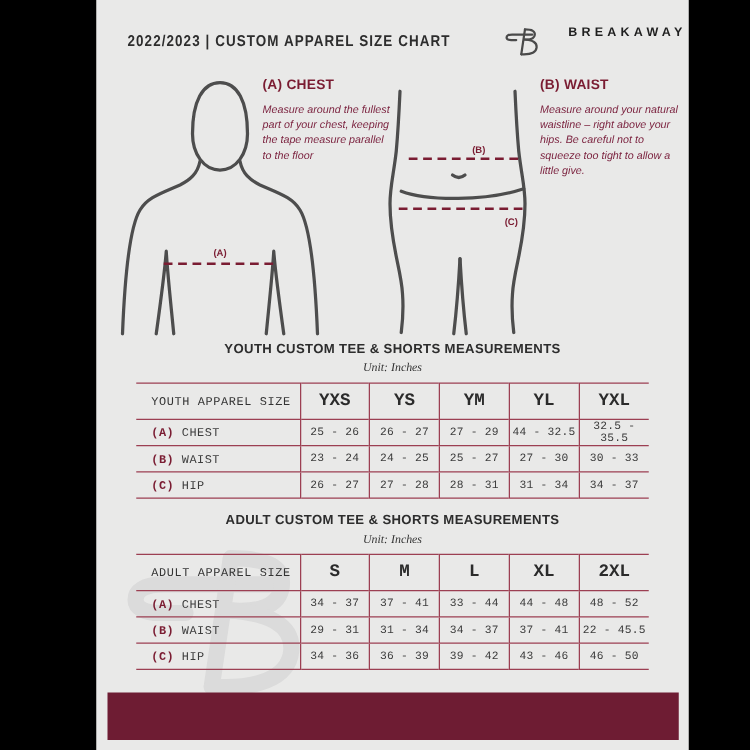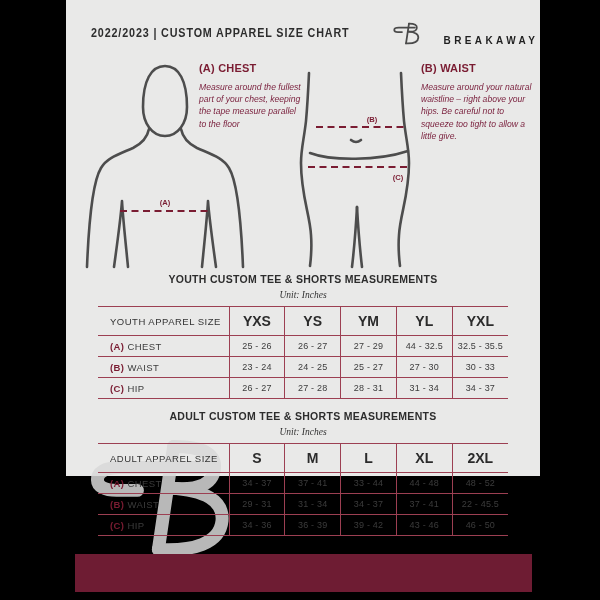--- a/index.html
+++ b/index.html
@@ -7,26 +7,26 @@
     --maroon-body:#7c2440;
     --tbl-border:#9c3f52;
     --footer:#6e1c33;
     --page-bg:#e9e9e8;
     --ink:#2d2d2d;
     --fig:#4d4d4d;
   }
   *{margin:0;padding:0;box-sizing:border-box;}
   html,body{width:600px;height:600px;}
   body{background:#000;font-family:"Liberation Sans",sans-serif;position:relative;overflow:hidden;}
-  .page{position:absolute;left:66px;top:0;width:474px;height:476px;background:var(--page-bg);}
+  .page{position:absolute;left:77px;top:0;width:474px;height:600px;background:var(--page-bg);}
 
   
   .header{position:absolute;left:0;top:18px;width:100%;height:30px;display:flex;align-items:center;justify-content:space-between;padding:0 8px 0 25px;}
   .title{font-size:12.5px;font-weight:bold;color:var(--ink);letter-spacing:1px;transform:scaleX(.86);transform-origin:left center;white-space:nowrap;}
-  .brand{display:flex;align-items:flex-end;gap:21px;}
+  .brand{display:flex;align-items:flex-start;gap:21px;}
   .brand-name{font-size:10px;font-weight:bold;color:#1f1f1f;letter-spacing:3.4px;}
   .logo-svg{width:31px;height:25px;}
   .logo-svg path{fill:none;stroke:#4a4a4a;stroke-width:2.4;stroke-linecap:round;}
 
   
   .fig{position:absolute;}
   .fig path,.fig ellipse{fill:none;stroke:var(--fig);stroke-width:2.6;stroke-linecap:round;}
   .fig .dash{stroke:var(--maroon);stroke-width:2.1;stroke-dasharray:7 4.5;stroke-linecap:butt;}
   .fig text{font-family:"Liberation Sans",sans-serif;font-size:7.6px;font-weight:bold;fill:var(--maroon);}
   .fig-upper{left:15px;top:55px;}
@@ -45,21 +45,21 @@
 
   
   .tbl-sec{position:absolute;left:0;width:100%;text-align:center;}
   .sec-youth{top:273px;}
   .sec-adult{top:410px;}
   .sec-title{font-size:10.5px;font-weight:bold;color:var(--ink);letter-spacing:.3px;line-height:13px;}
   .sec-unit{font-size:9.5px;font-style:italic;color:#333;line-height:12px;margin-top:3px;font-family:Liberation Serif, serif;}
   table{border-collapse:collapse;margin:5px auto 0;width:410px;table-layout:fixed;position:relative;}
   tr{border-top:1.5px solid var(--tbl-border);}
   tbody tr:last-child{border-bottom:1.5px solid var(--tbl-border);}
-  th,td{border-left:1.5px solid var(--tbl-border);text-align:center;vertical-align:middle;}
+  th,td{border-left:1.5px solid var(--tbl-border);text-align:center;vertical-align:middle;font-family:Liberation Mono, monospace;}
   th{font-size:14px;font-weight:bold;color:#2b2b2b;height:29px;}
   td{font-size:9px;color:#3c3c3c;height:21px;letter-spacing:.2px;}
   th.lbl-col,td.lbl-col{border-left:none;text-align:left;padding-left:12px;width:131px;}
   th.lbl-col{font-weight:normal;font-size:9.5px;letter-spacing:.5px;color:#333;}
   td.lbl-col{font-size:9.5px;letter-spacing:.4px;}
   .row-key{color:var(--maroon);font-weight:bold;}
 
   
   .footer-bar{position:absolute;left:9px;top:554px;width:457px;height:38px;background:var(--footer);}
 </style>

